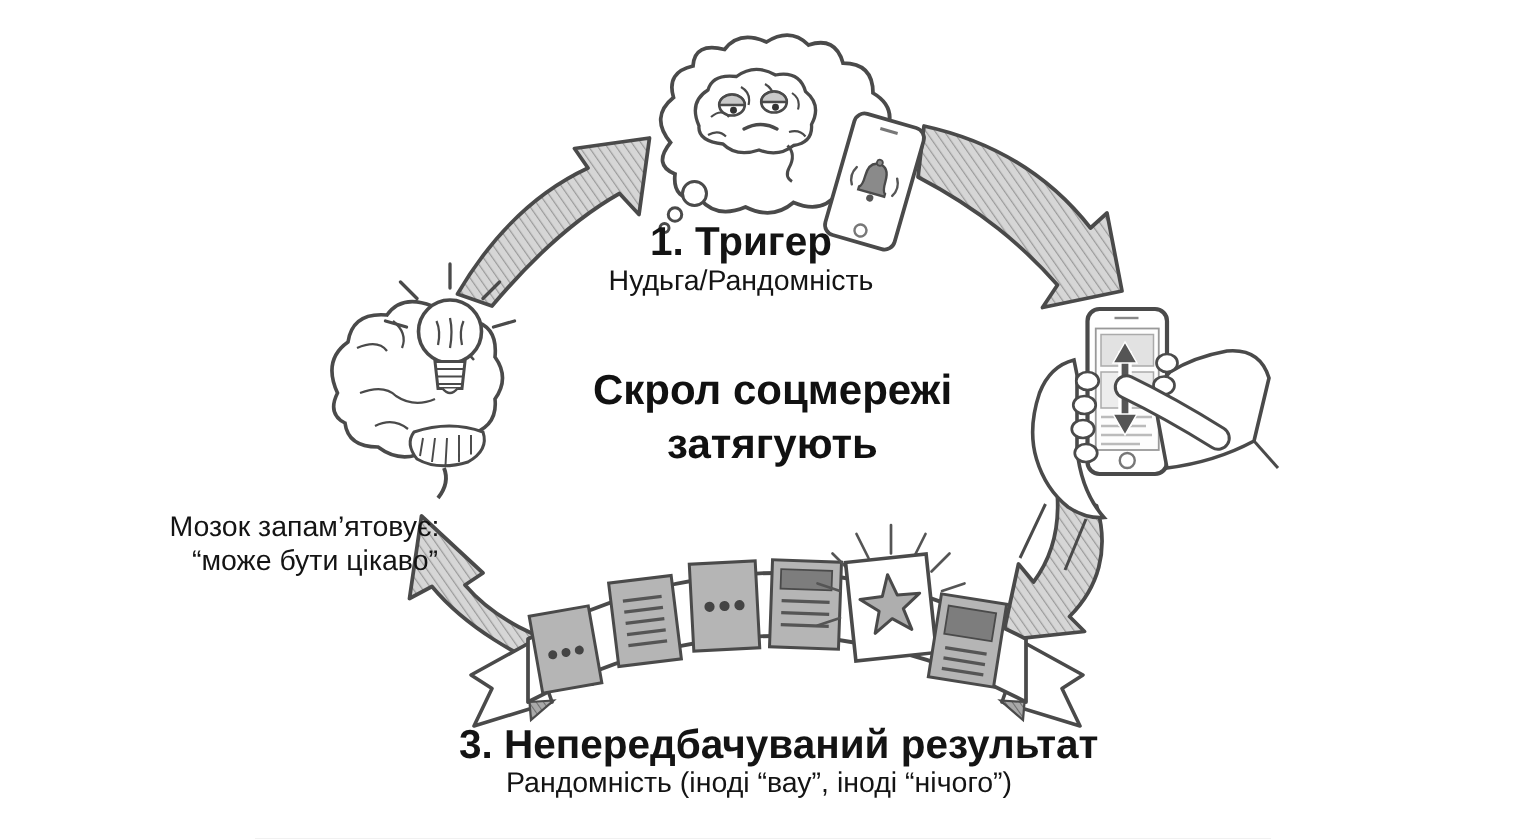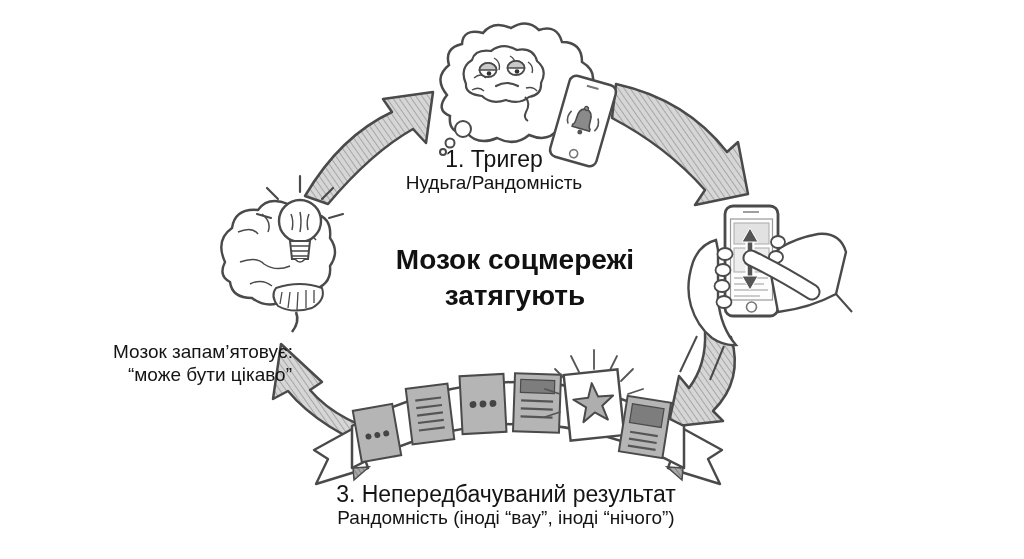--- a/index.html
+++ b/index.html
@@ -2,21 +2,21 @@
 <html><head>
 <meta charset="utf-8">
 <style>
   html,body{margin:0;padding:0;background:#e8e8e8;}
   .stage{
     position:relative;width:1024px;height:559px;background:#ffffff;
     overflow:hidden;font-family:"Liberation Sans",sans-serif;color:#141414;
   }
   .stage svg{position:absolute;left:0;top:0;}
   .txt{position:absolute;line-height:1.15;white-space:nowrap;}
-  .lbl{font-weight:normal;font-size:23px;}
+  .lbl{font-weight:bold;font-size:27px;}
   .sub{font-size:19px;}
   .ctr{text-align:center;}
   .title{font-weight:bold;font-size:28px;line-height:36px;text-align:center;color:#111;}
 </style>
 </head>
 <body>
 
 <div class="stage">
 
   <svg width="1024" height="559" viewBox="0 0 1024 559">
@@ -167,21 +167,21 @@
       </g>
     </g>
   </svg>
 
   <div class="txt ctr" style="left:344px;top:146px;width:300px;">
     <div class="lbl">1. Тригер</div>
     <div class="sub">Нудьга/Рандомність</div>
   </div>
 
   <div class="txt title" style="left:355px;top:242px;width:320px;">
-    <div>Мозок соцмережі</div>
+    <div>Скрол соцмережі</div>
     <div>затягують</div>
   </div>
 
   <div class="txt" style="left:757px;top:332px;">
   </div>
 
   <div class="txt ctr" style="left:306px;top:481px;width:400px;">
     <div class="lbl">3. Непередбачуваний результат</div>
     <div class="sub">Рандомність (іноді “вау”, іноді “нічого”)</div>
   </div>

